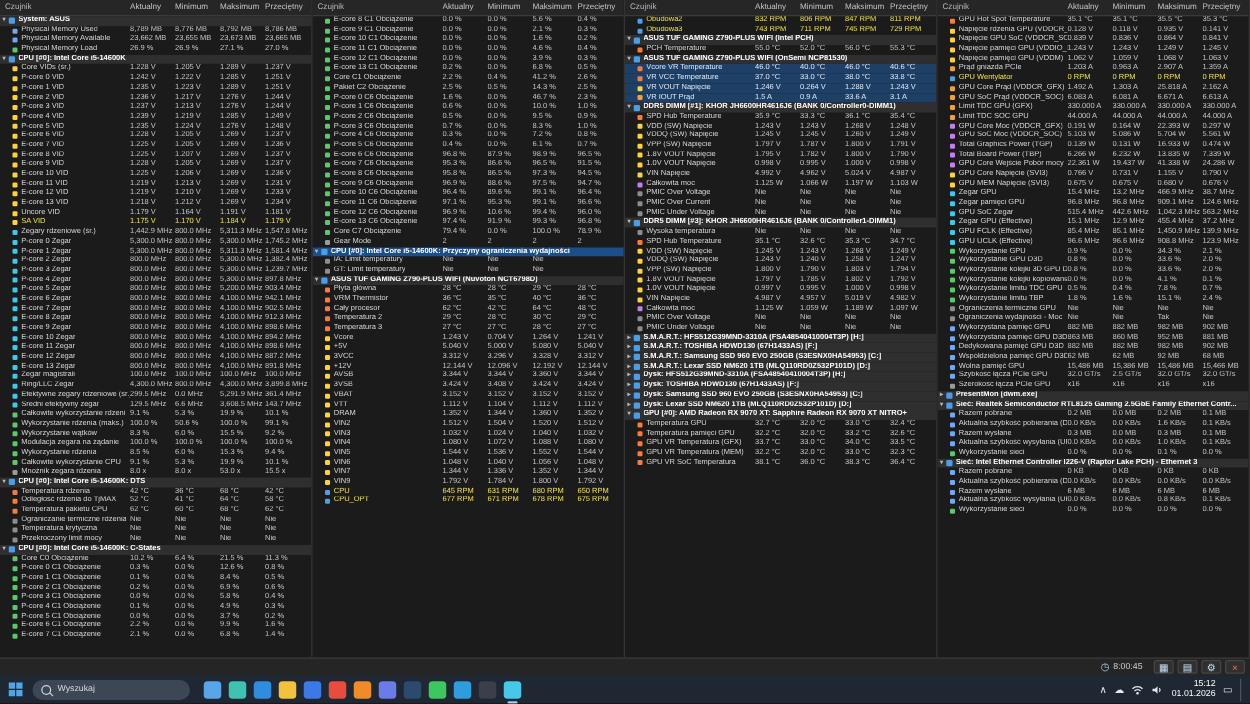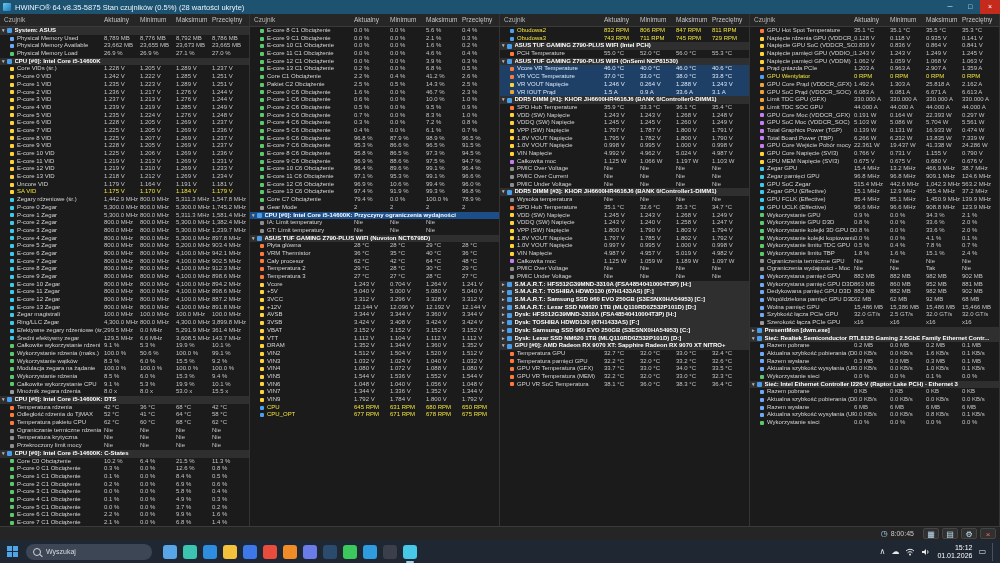--- a/index.html
+++ b/index.html
@@ -51,29 +51,20 @@
   .tico{color:#e8e8e8;font-size:8px;line-height:23px;}
   .clock{text-align:right;color:#ffffff;font-size:7px;line-height:8px;}
   .peek{width:3px;height:18px;border-left:1px solid #4a5261;display:block;}
 </style>
 </head>
 <body>
 
 <div class="screen">
 
   <div class="window">
-    <div class="titlebar">
-      <span class="appicon"></span>
-      <span class="title">HWiNFO® 64 v8.35-5875 Stan czujników (0.5%) (28 wartości ukryte)</span>
-      <span class="winbtns">
-        <span class="wbtn">─</span>
-        <span class="wbtn">□</span>
-        <span class="wbtn close">×</span>
-      </span>
-    </div>
 
     <div id="columns">
         <div class="col">
           <div class="row colhead">
             <div class="lab">Czujnik</div>
             <div class="val">Aktualny</div>
             <div class="val">Minimum</div>
             <div class="val">Maksimum</div>
             <div class="val">Przeciętny</div>
           </div>

